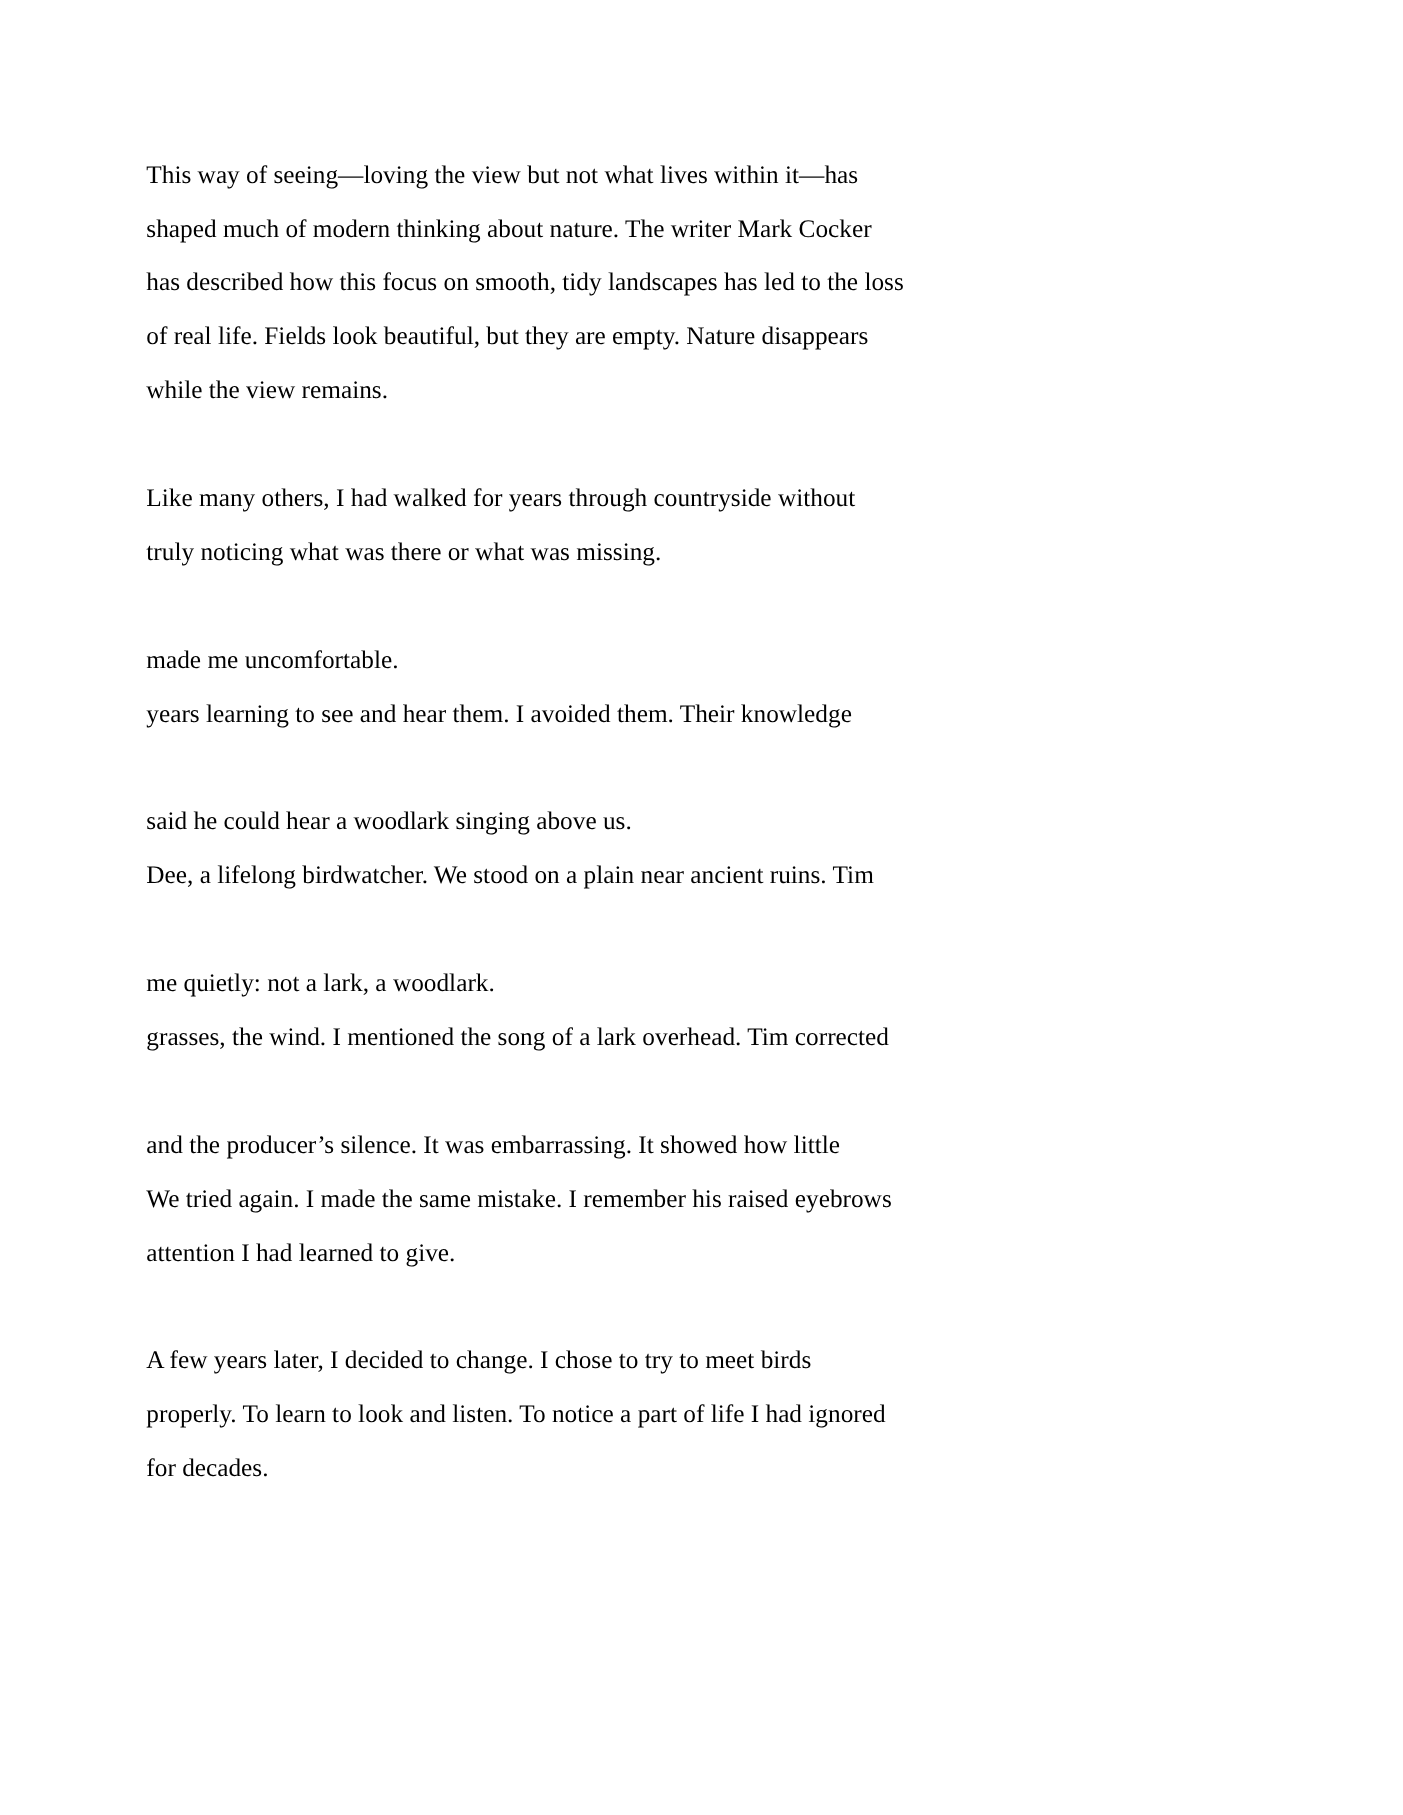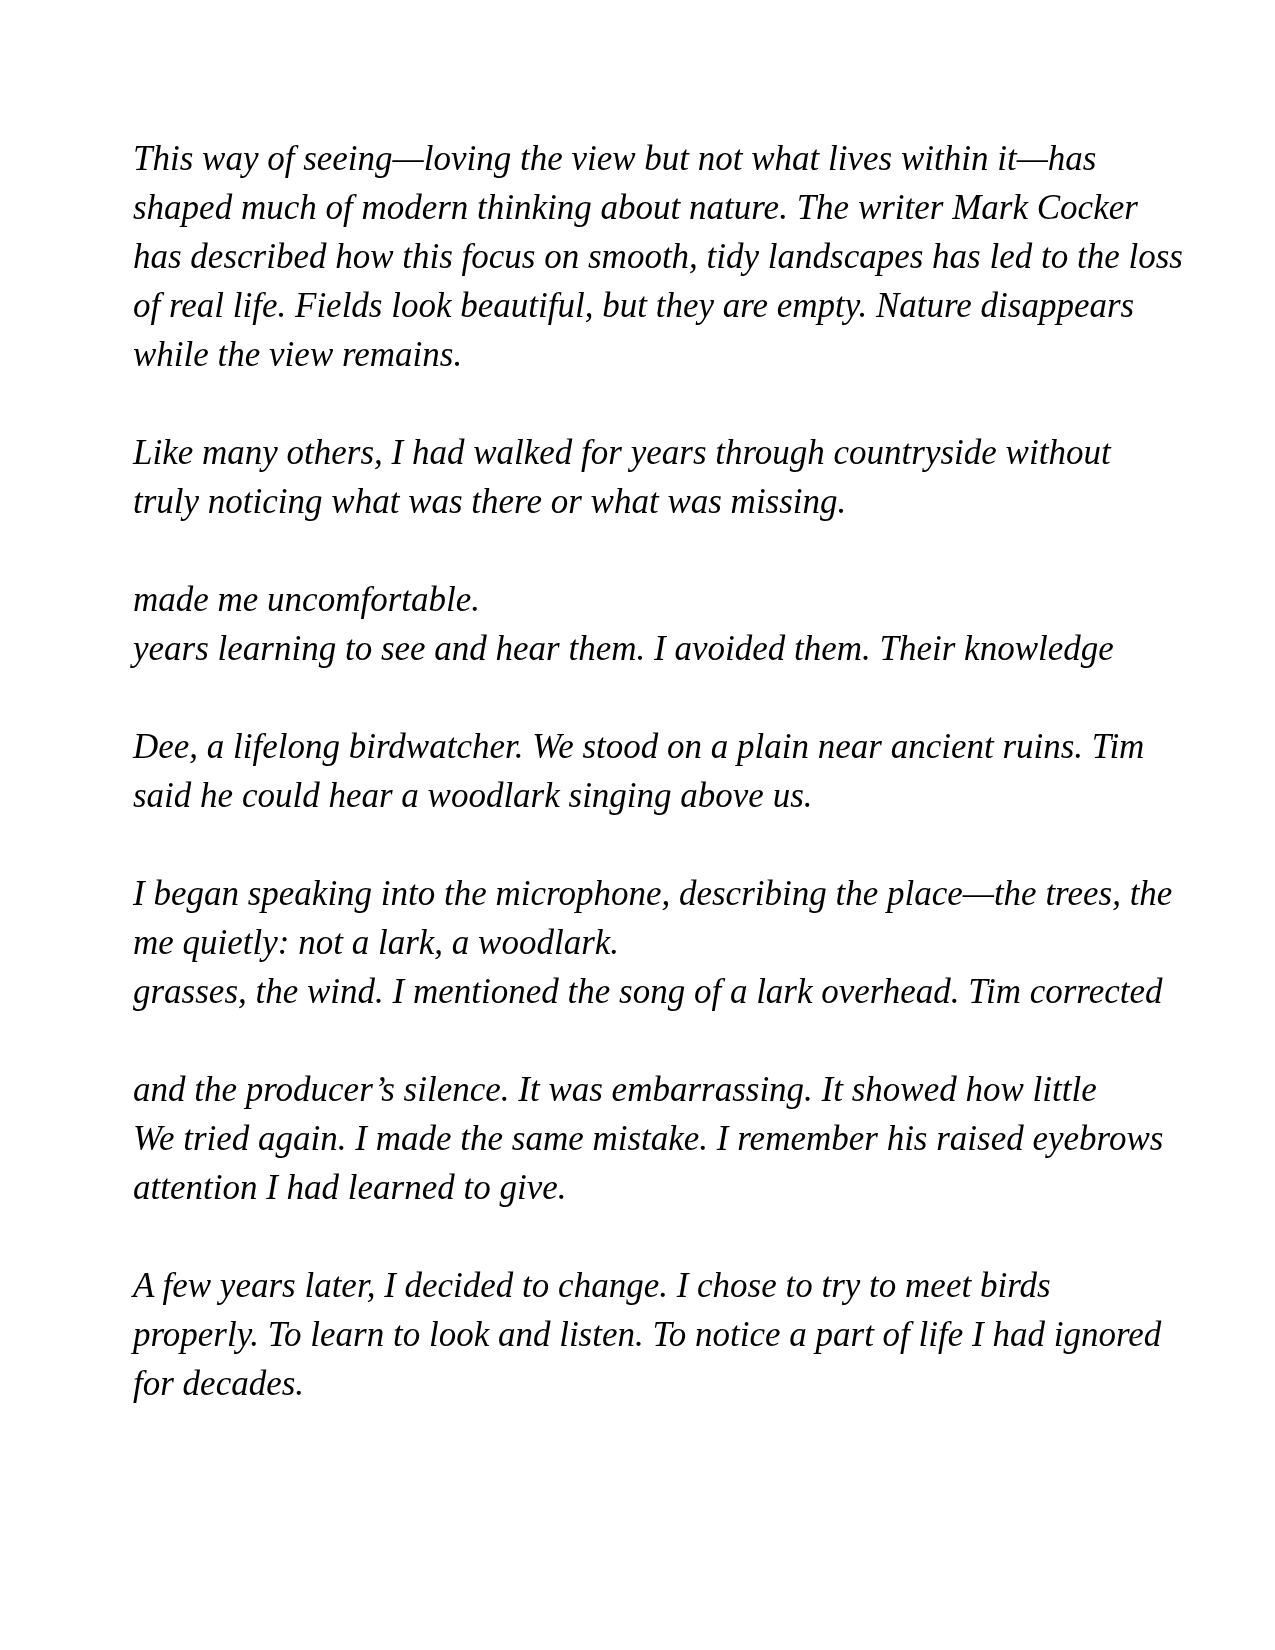--- a/index.html
+++ b/index.html
@@ -18,24 +18,23 @@
     height: 1650px;
     background: #ffffff;
     overflow: hidden;
   }
   .doc-body {
     position: absolute;
     left: 133px;
     top: 134px;
     width: 985px;
     color: #000000;
-    font-size: 35px;
+    font-size: 23px;
     line-height: 49px;
     text-align: left;
-    font-style: italic;
   }
   .para {
     margin: 0 0 49px 0;
     padding: 0;
   }
   .line {
     display: block;
     white-space: nowrap;
   }
 </style>
@@ -53,25 +52,24 @@
       </p>
       <p class="para">
         <span class="line">Like many others, I had walked for years through countryside without</span>
         <span class="line">truly noticing what was there or what was missing.</span>
       </p>
       <p class="para">
         <span class="line">made me uncomfortable.</span>
         <span class="line">years learning to see and hear them. I avoided them. Their knowledge</span>
       </p>
       <p class="para">
+        <span class="line">said he could hear a woodlark singing above us.</span>
         <span class="line">Dee, a lifelong birdwatcher. We stood on a plain near ancient ruins. Tim</span>
-        <span class="line">said he could hear a woodlark singing above us.</span>
       </p>
       <p class="para">
-        <span class="line">I began speaking into the microphone, describing the place—the trees, the</span>
         <span class="line">me quietly: not a lark, a woodlark.</span>
         <span class="line">grasses, the wind. I mentioned the song of a lark overhead. Tim corrected</span>
       </p>
       <p class="para">
         <span class="line">and the producer’s silence. It was embarrassing. It showed how little</span>
         <span class="line">We tried again. I made the same mistake. I remember his raised eyebrows</span>
         <span class="line">attention I had learned to give.</span>
       </p>
       <p class="para">
         <span class="line">A few years later, I decided to change. I chose to try to meet birds</span>

